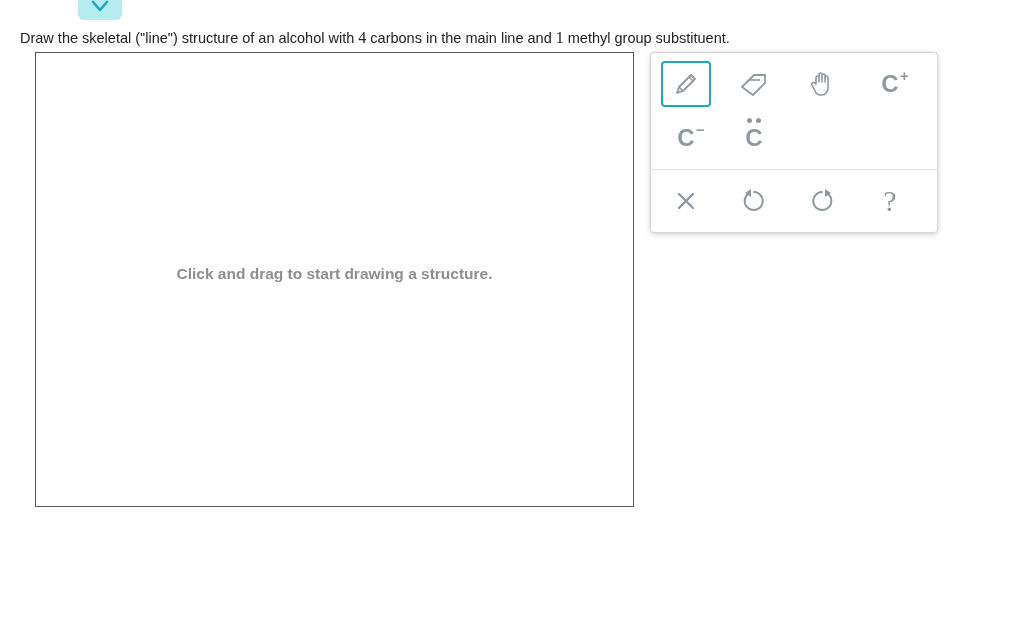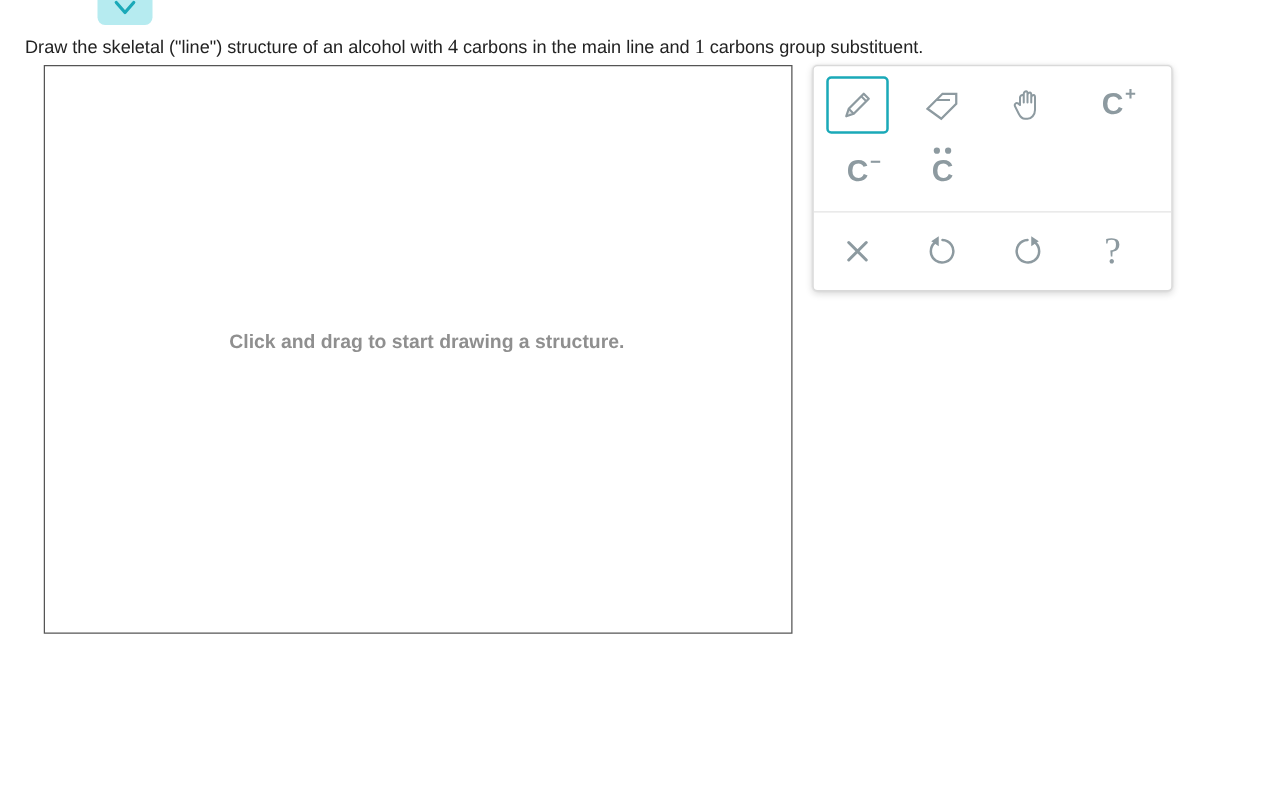--- a/index.html
+++ b/index.html
@@ -39,21 +39,21 @@
     width: 599px;
     height: 455px;
     border: 1px solid #555;
     background: #fff;
     display: flex;
     align-items: center;
     justify-content: center;
   }
   .canvas-placeholder {
     width: 330px;
-    text-align: right;
+    text-align: center;
     font-weight: bold;
     color: #8f8f8f;
     font-size: 15.5px;
     line-height: 1.35;
     font-family: Verdana, Geneva, sans-serif;
     margin-top: -10px;
   }
   .toolbox {
     position: absolute;
     top: 52px;
@@ -124,21 +124,21 @@
 </head>
 <body>
 
 <div class="chevron-badge">
   <svg width="18" height="14" viewBox="0 0 18 14">
     <path d="M2 3 L9 11 L16 3" stroke="#1aa9b8" stroke-width="2.6" fill="none" stroke-linecap="round" stroke-linejoin="round"></path>
   </svg>
 </div>
 
 <div class="question-text">
-  <span>Draw the skeletal ("line") structure of an alcohol with </span><span class="num">4</span><span> carbons in the main line and </span><span class="num">1</span><span> carbons group substituent.</span>
+  <span>Draw the skeletal ("line") structure of an alcohol with </span><span class="num">4</span><span> carbons in the main line and </span><span class="num">1</span><span> methyl group substituent.</span>
 </div>
 
 <div class="canvas-area">
   <div class="canvas-placeholder">Click and drag to start drawing a structure.</div>
 </div>
 
 <div class="toolbox">
   <div class="tool-row">
     <div class="tool-btn selected" title="Draw">
       <svg width="30" height="30" viewBox="0 0 30 30">

